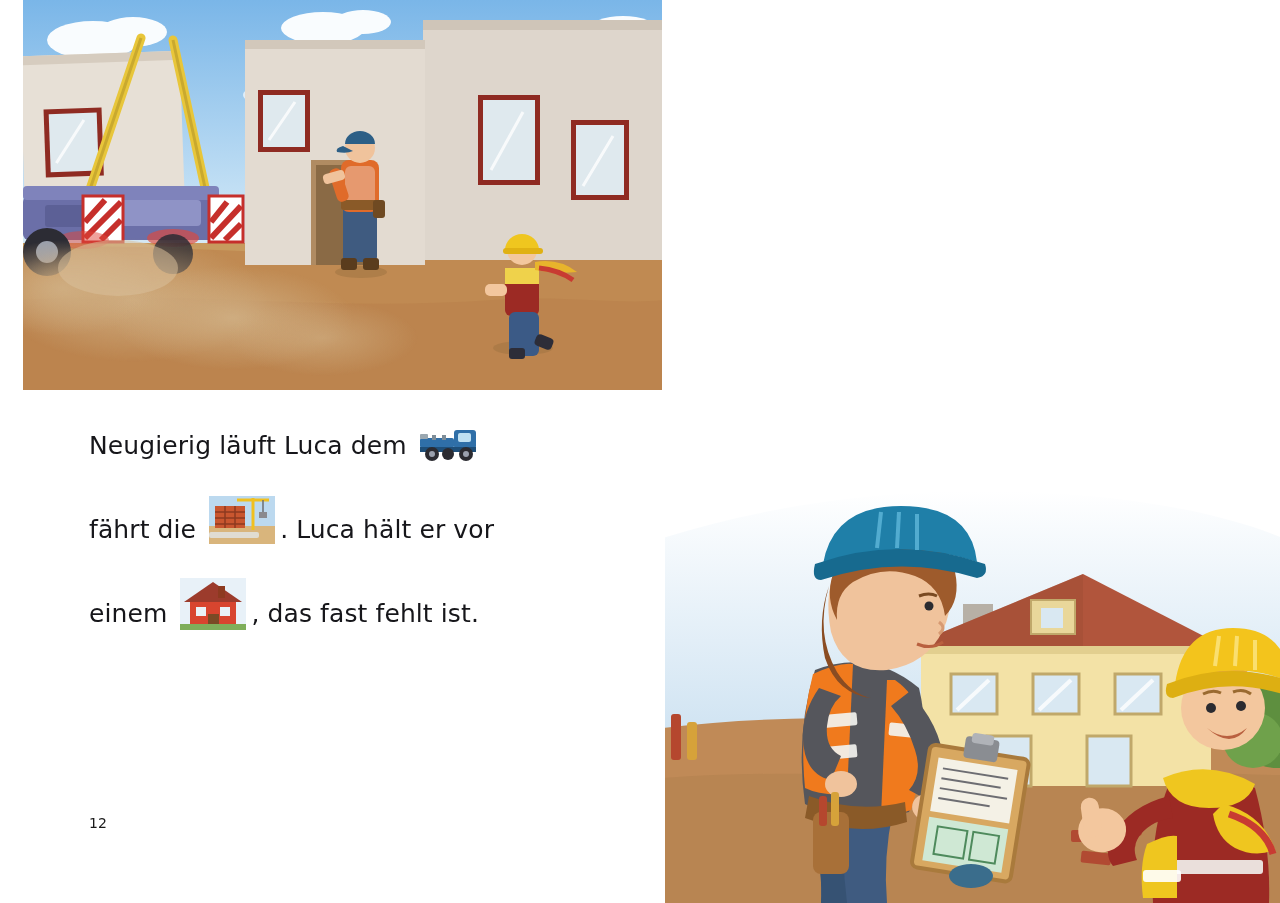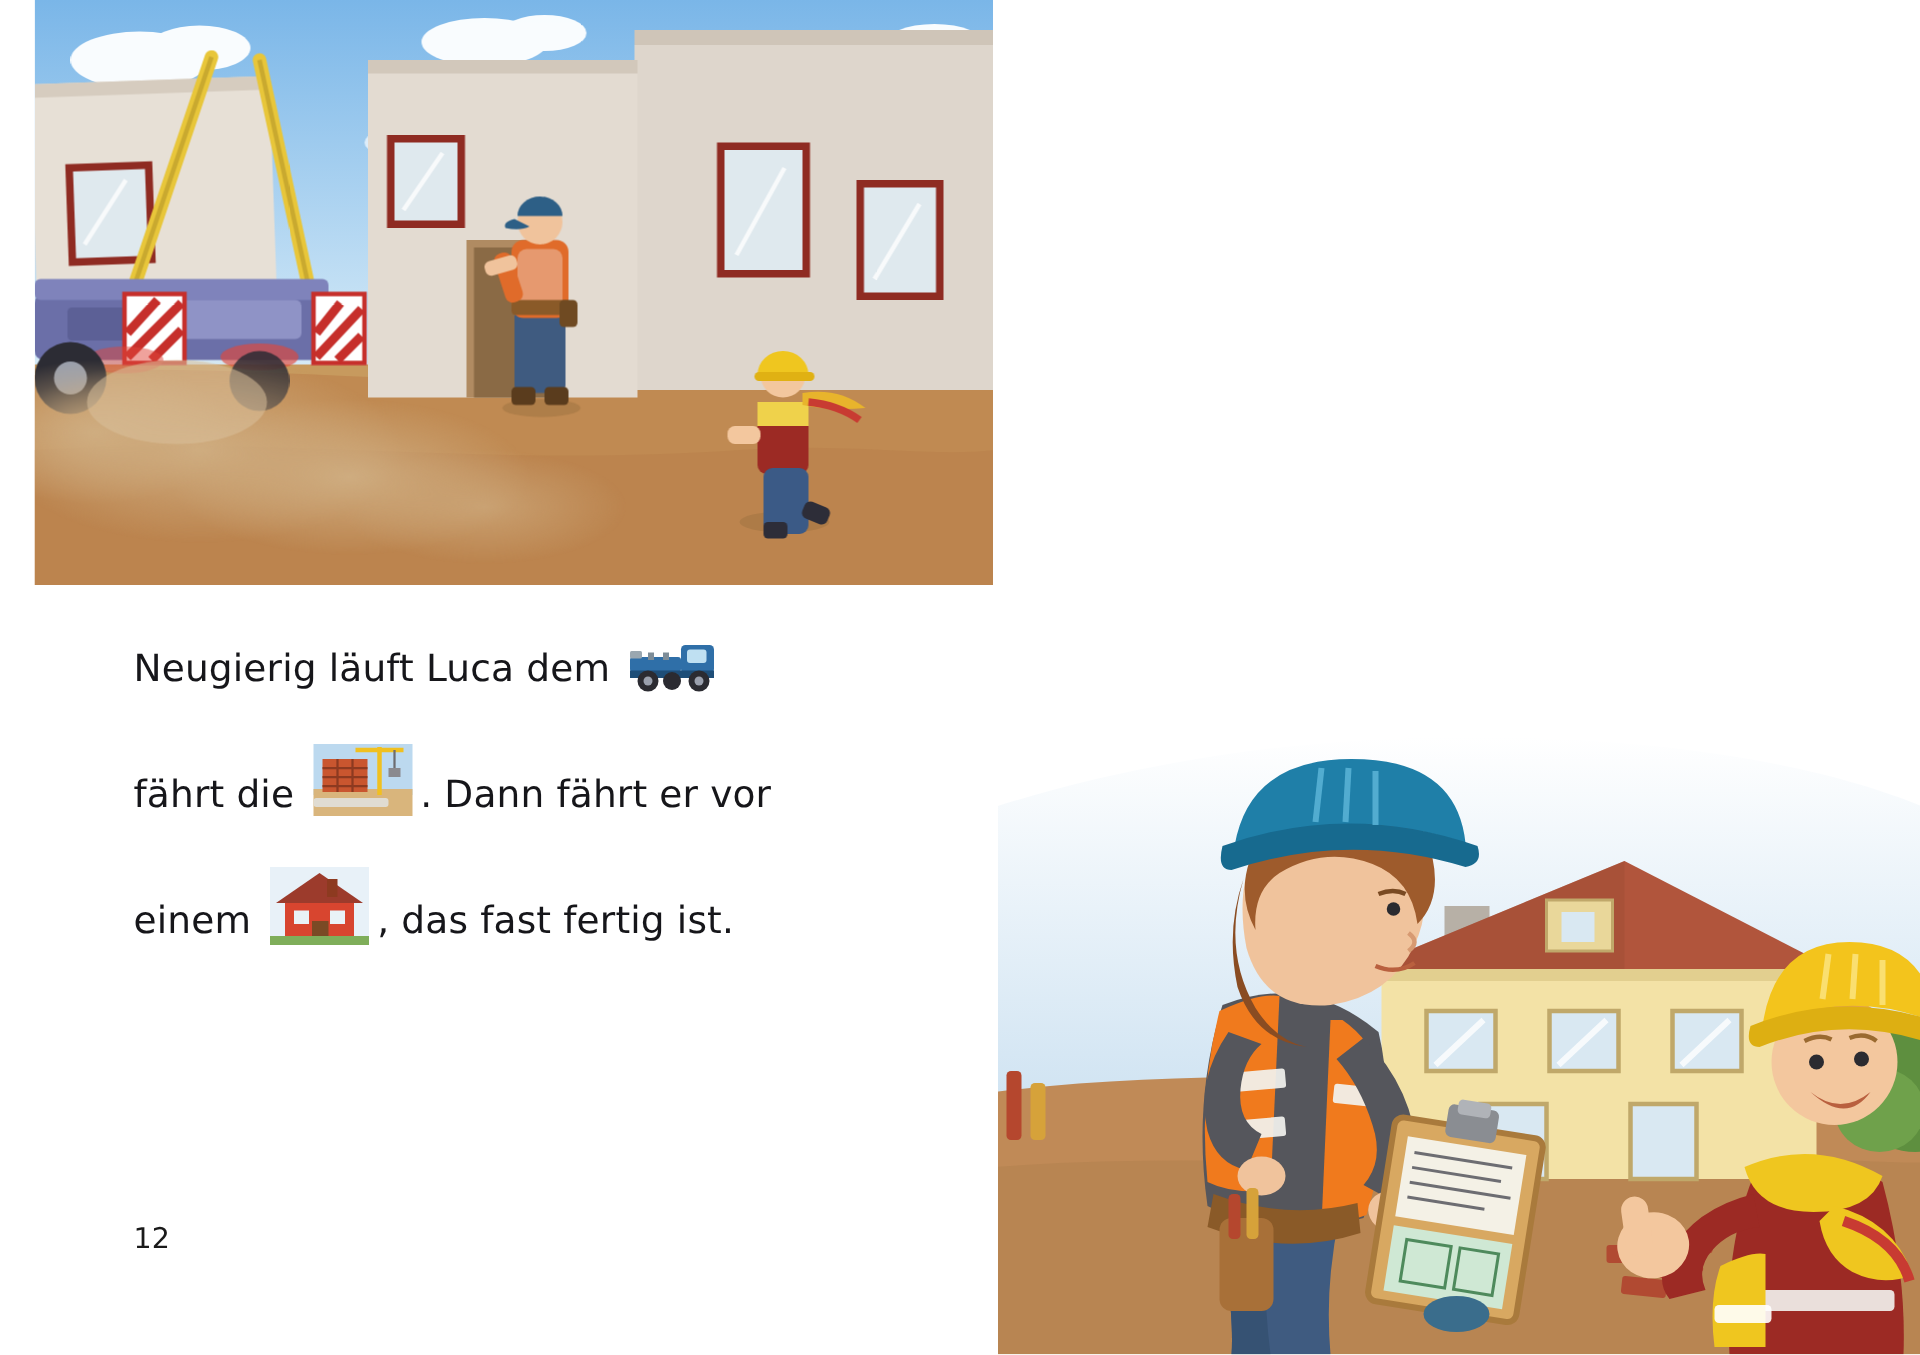--- a/index.html
+++ b/index.html
@@ -75,21 +75,21 @@
     display: inline-block;
     vertical-align: -10px;
     margin: 0 3px;
     position: relative;
   }
 
   .page-number {
     position: absolute;
     left: 66px;
     top: 815px;
-    font-size: 19px;
+    font-size: 14px;
     color: #1a1a1a;
   }
 
   
   svg { display: block; }
 </style>
 </head>
 <body>
 
 <div class="spread">
@@ -263,34 +263,34 @@
                 <line x1="18" y1="14" x2="18" y2="36"></line>
                 <line x1="28" y1="14" x2="28" y2="36"></line>
               </g>
               <g stroke="#f0c020" stroke-width="3">
                 <line x1="46" y1="6" x2="46" y2="38"></line>
                 <line x1="30" y1="8" x2="62" y2="8"></line>
               </g>
               <line x1="56" y1="8" x2="56" y2="20" stroke="#6c6c70" stroke-width="1.5"></line>
               <rect x="52" y="20" width="8" height="6" fill="#8a8a8f"></rect>
               <rect x="2" y="40" width="50" height="6" rx="2" fill="#e0dcd2"></rect>
-            </svg></span><span>. Dann fährt er vor</span>
+            </svg></span><span>. Luca hält er vor</span>
       </span>
 
       <span class="line">
         <span>einem </span><span class="inline-ico"><svg width="70" height="56" viewBox="0 0 70 56">
               <rect x="2" y="2" width="66" height="52" fill="#e8f1f8"></rect>
               <path d="M6,26 L35,6 L64,26 Z" fill="#9c3b2c"></path>
               <rect x="12" y="26" width="46" height="26" fill="#d8452f"></rect>
               <rect x="18" y="31" width="10" height="9" fill="#e9f2f7"></rect>
               <rect x="42" y="31" width="10" height="9" fill="#e9f2f7"></rect>
               <rect x="30" y="38" width="11" height="14" fill="#7a4a25"></rect>
               <rect x="40" y="10" width="7" height="12" fill="#8d3a20"></rect>
               <rect x="2" y="48" width="66" height="6" fill="#7fae5a"></rect>
-            </svg></span><span>, das fast fertig ist.</span>
+            </svg></span><span>, das fast fehlt ist.</span>
       </span>
 
 
     </div>
 
     <div class="page-number">12</div>
   </div>
 
   <div class="page page-right">
 

